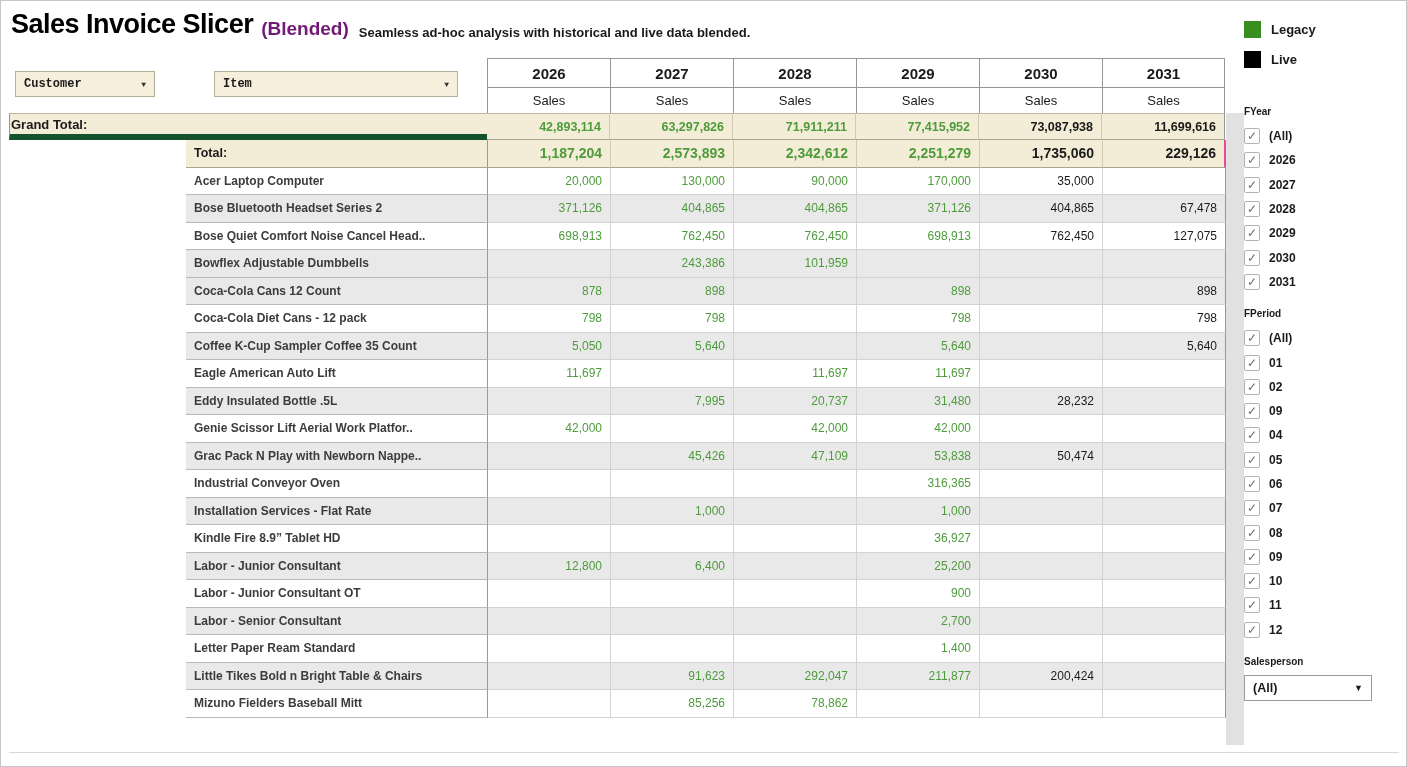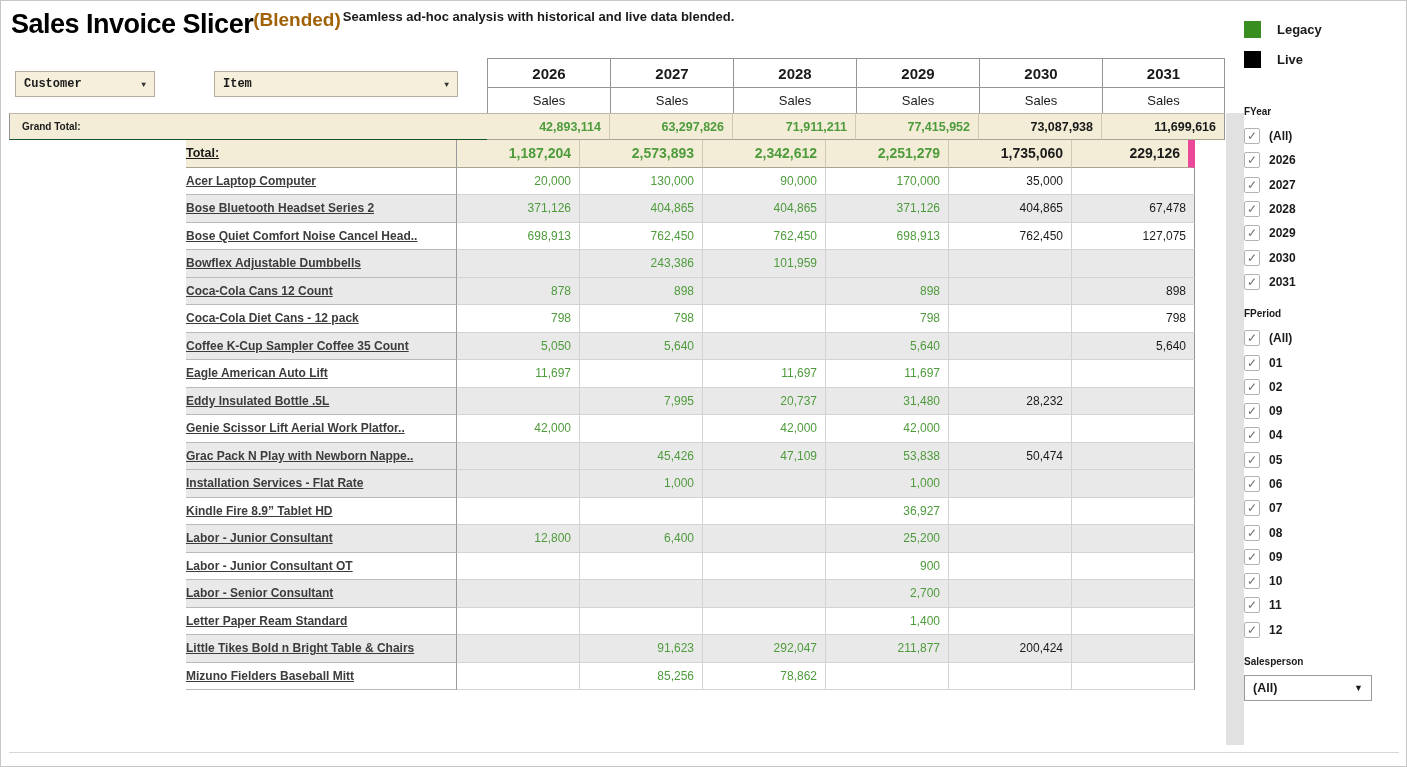--- a/index.html
+++ b/index.html
@@ -2,75 +2,75 @@
 <html><head>
 <meta charset="utf-8">
 <style>
   html,body{margin:0;padding:0;background:#fff;}
   body{width:1407px;height:767px;overflow:hidden;font-family:"Liberation Sans",sans-serif;}
   #app{position:absolute;inset:0;border:1px solid #c6c6c6;background:#fff;}
   .abs{position:absolute;}
   *{box-sizing:border-box;}
 
   
-  .title-bar{left:10px;top:8px;display:flex;align-items:flex-start;white-space:nowrap;}
+  .title-bar{left:10px;top:8px;display:flex;align-items:flex-end;gap:8px;white-space:nowrap;}
   .t-main{font-size:27px;font-weight:bold;color:#000;letter-spacing:-0.5px;}
-  .t-suffix{font-size:19px;font-weight:bold;color:#a16207;}
+  .t-suffix{font-size:19px;font-weight:bold;color:#701a75;}
   .t-sub{font-size:13px;font-weight:bold;color:#1a1a1a;margin-left:2px;}
 
   
   .dd{height:26px;background:#f5efdc;border:1px solid #b5ae9b;display:flex;align-items:center;
       padding:0 8px;font-size:12px;font-weight:bold;color:#1a1a1a;cursor:pointer;font-family:Liberation Mono, monospace;}
   .dd .lbl{flex:1;}
   .dd .arrow{font-size:8px;color:#333;}
 
   
   #year-headers{left:486px;top:57px;display:flex;}
   .ycol{width:123px;border-left:1px solid #959595;border-top:1px solid #959595;border-bottom:1px solid #959595;background:#fff;}
   .ycol:last-child{border-right:1px solid #959595;}
   .yname{height:28px;display:flex;align-items:center;justify-content:center;font-size:15px;font-weight:bold;color:#1a1a1a;}
   .ysales{height:26px;display:flex;align-items:center;justify-content:center;font-size:13px;font-weight:normal;color:#1a1a1a;border-top:1px solid #959595;}
 
   
   #grand-row{left:8px;top:112px;display:flex;height:27px;}
-  .gt-label{width:478px;background:#f3edd8;border-left:1px solid #959595;border-top:1px solid #bdb7a4;border-bottom:1px solid #14532d;
-            display:flex;align-items:center;padding-left:12px;font-size:10px;font-weight:bold;color:#1a1a1a;}
+  .gt-label{width:478px;background:#f3edd8;border-left:1px solid #959595;border-top:1px solid #bdb7a4;border-bottom:6px solid #14532d;
+            display:flex;align-items:center;padding-left:1px;font-size:13px;font-weight:bold;color:#1a1a1a;}
   .gt-val{width:123px;background:#f3edd8;border-bottom:1px solid #aaa493;border-right:1px solid #cfc9b6;border-top:1px solid #bdb7a4;
           display:flex;align-items:center;justify-content:flex-end;padding-right:8px;font-size:12.5px;font-weight:bold;}
   .gt-val:last-child{border-right:1px solid #959595;}
 
   
   #customer-cell{left:8px;top:139px;width:177px;height:605px;background:#fff;
       border-left:1px solid #959595;border-right:1px solid #959595;border-bottom:1px solid #959595;
       font-size:12.5px;font-weight:bold;color:#1a1a1a;padding:6px 6px 0 8px;}
 
   
   #rows{left:185px;top:139px;}
   .row{display:flex;height:27.5px;}
-  .item-cell{width:271px;display:flex;align-items:center;font-size:12px;font-weight:bold;color:#3c3c3c;
-             border-right:1px solid #9a9a9a;border-bottom:1px solid #b9b9b9;text-decoration:underline;}
+  .item-cell{width:302px;display:flex;align-items:center;padding-left:8px;font-size:12px;font-weight:bold;color:#3c3c3c;
+             border-right:1px solid #9a9a9a;border-bottom:1px solid #b9b9b9;}
   .v{width:123px;display:flex;align-items:center;justify-content:flex-end;padding-right:8px;font-size:12px;
      border-right:1px solid #d3d3d3;border-bottom:1px solid #d3d3d3;}
   .v:last-child{border-right:1px solid #959595;}
   .row.total .item-cell{background:#f3edd8;color:#1a1a1a;font-size:12.5px;border-bottom:1px solid #aaa493;}
   .row.total .v{background:#f3edd8;font-weight:bold;font-size:14px;border-bottom:1px solid #aaa493;border-right:1px solid #cfc9b6;}
-  .row.total .v:last-child{border-right:7px solid #ec4899;}
+  .row.total .v:last-child{border-right:2px solid #ec4899;}
   .row.odd .item-cell{background:#e9e9e9;}
   .row.odd .v{background:#e9e9e9;}
   .row.even .item-cell{background:#fff;}
   .row.even .v{background:#fff;}
   .legacy{color:#4e9b3c;}
   .live{color:#1a1a1a;}
 
   #filler{left:1225px;top:112px;width:18px;height:632px;background:#e1e1e1;}
   #bottom-line{left:8px;top:751px;width:1390px;height:1px;background:#d8d8d8;}
 
   
   #right-panel{left:1243px;top:0;width:160px;}
-  .legend-row{display:flex;align-items:center;gap:16px;height:30px;cursor:pointer;}
+  .legend-row{display:flex;align-items:center;gap:10px;height:30px;cursor:pointer;}
   .swatch{width:17px;height:17px;}
   .legend-lbl{font-size:13px;font-weight:bold;color:#1a1a1a;}
   .sec-title{font-size:10px;font-weight:bold;color:#1a1a1a;}
   .cb-row{display:flex;align-items:center;gap:9px;height:24.3px;}
   .cb-box{width:16px;height:16px;background:#fff;border:1px solid #b3b3b3;border-radius:2px;
           display:flex;align-items:center;justify-content:center;font-size:12px;color:#6f6f6f;cursor:pointer;}
   .cb-lbl{font-size:12px;font-weight:bold;color:#1a1a1a;}
   .sp-dd{width:128px;height:26px;background:#fff;border:1px solid #9a9a9a;display:flex;align-items:center;
          padding:0 8px;font-size:12.5px;font-weight:bold;color:#1a1a1a;cursor:pointer;}
   .sp-dd .lbl{flex:1;}
@@ -236,20 +236,29 @@
       </div>
       <div class="row odd">
         <div class="item-cell">Grac Pack N Play with Newborn Nappe..</div>
         <div class="v live"></div>
         <div class="v legacy">45,426</div>
         <div class="v legacy">47,109</div>
         <div class="v legacy">53,838</div>
         <div class="v live">50,474</div>
         <div class="v live"></div>
       </div>
+      <div class="row even">
+        <div class="item-cell">Industrial Conveyor Oven</div>
+        <div class="v live"></div>
+        <div class="v live"></div>
+        <div class="v live"></div>
+        <div class="v legacy">316,365</div>
+        <div class="v live"></div>
+        <div class="v live"></div>
+      </div>
       <div class="row odd">
         <div class="item-cell">Installation Services - Flat Rate</div>
         <div class="v live"></div>
         <div class="v legacy">1,000</div>
         <div class="v live"></div>
         <div class="v legacy">1,000</div>
         <div class="v live"></div>
         <div class="v live"></div>
       </div>
       <div class="row even">

